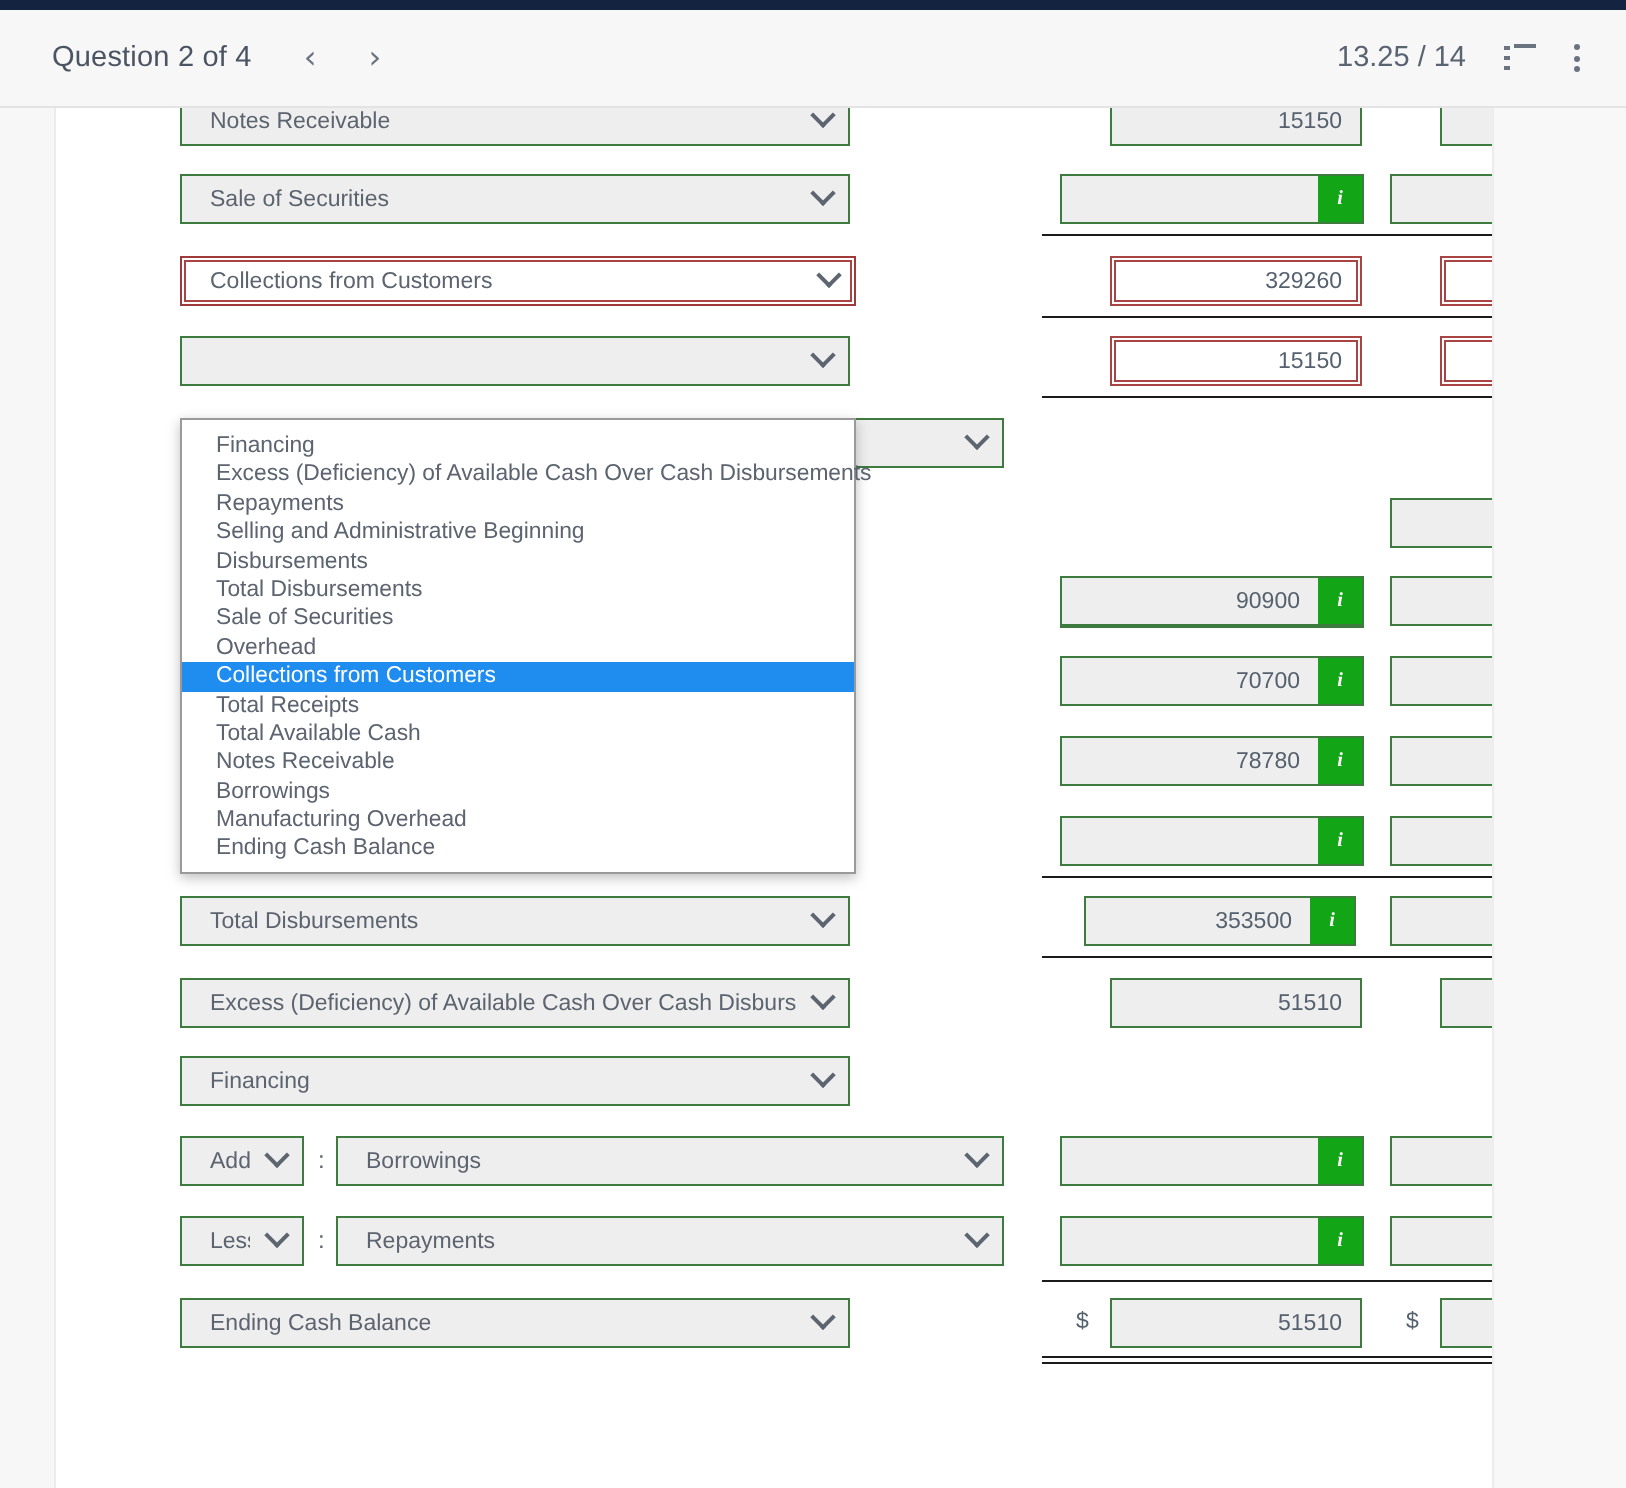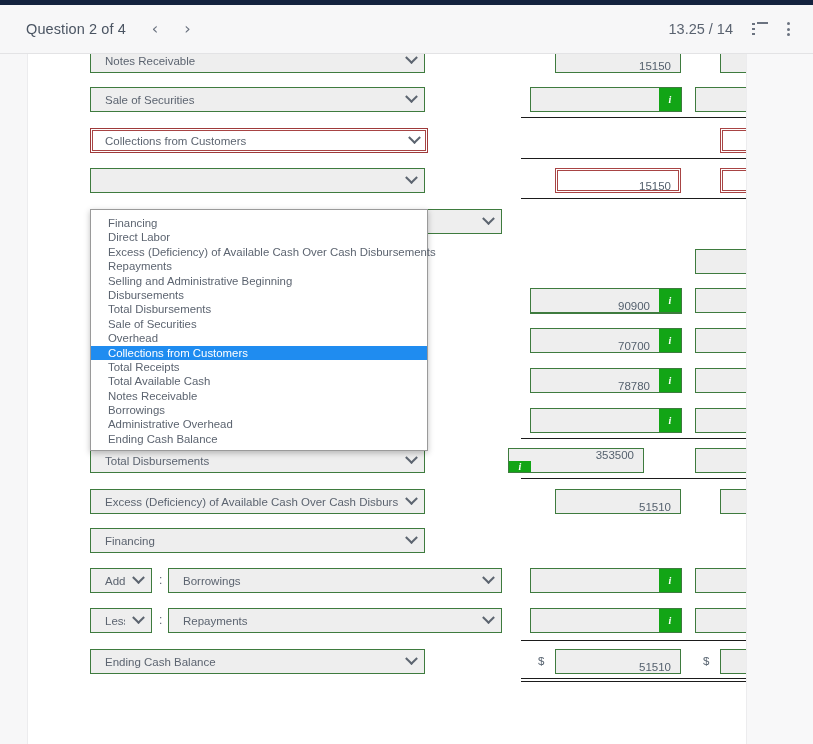--- a/index.html
+++ b/index.html
@@ -127,21 +127,21 @@
     border-bottom: 2px solid #5d6570;
     transform: rotate(45deg) translate(-2px,-2px);
   }
 
   
   .num {
     position: absolute;
     height: 25px;
     background: #eeeeee;
     border: 1px solid #3e7b3e;
-    display: flex; align-items: flex-end;
+    display: flex; align-items: center;
     cursor: text;
   }
   .num.err {
     border: 1px solid #a84444;
     background: #ffffff;
     box-shadow: inset 0 0 0 1px #ffffff, inset 0 0 0 2px #a84444;
   }
   .num .val {
     flex: 1; text-align: right;
     padding-right: 9px;
@@ -265,20 +265,23 @@
       </div>
       <div class="rule" style="top: 63px; left: 493px; width: 172px;"></div>
       <div class="rule" style="top: 63px; left: 658px; width: 172px;"></div>
       <div class="row" style="top: 74px;">
         <div class="sel err" style="left: 62px; width: 338px;">
           <div class="txt">Collections from Customers</div>
           <div class="chev">
             <span class="chevglyph"></span>
           </div>
         </div>
+        <div class="num err" style="left: 527px; width: 126px;">
+          <div class="val">329260</div>
+        </div>
         <div class="num err" style="left: 692px; width: 126px;">
           <div class="val"></div>
         </div>
       </div>
       <div class="rule" style="top: 104px; left: 493px; width: 172px;"></div>
       <div class="rule" style="top: 104px; left: 658px; width: 172px;"></div>
       <div class="row" style="top: 114px;">
         <div class="sel" style="left: 62px; width: 335px;">
           <div class="txt"></div>
           <div class="chev">
@@ -379,21 +382,21 @@
       </div>
       <div class="rule" style="top: 384px; left: 493px; width: 172px;"></div>
       <div class="rule" style="top: 384px; left: 658px; width: 172px;"></div>
       <div class="row" style="top: 394px;">
         <div class="sel" style="left: 62px; width: 335px;">
           <div class="txt">Total Disbursements</div>
           <div class="chev">
             <span class="chevglyph"></span>
           </div>
         </div>
-        <div class="num" style="left: 480px; width: 136px; flex-direction: column;">
+        <div class="num" style="left: 514px; width: 136px;">
           <div class="val">353500</div>
           <div class="badge">i</div>
         </div>
         <div class="num" style="left: 667px; width: 152px;">
           <div class="val"></div>
         </div>
       </div>
       <div class="rule" style="top: 424px; left: 493px; width: 172px;"></div>
       <div class="rule" style="top: 424px; left: 658px; width: 172px;"></div>
       <div class="row" style="top: 435px;">
@@ -479,30 +482,29 @@
         <div class="num" style="left: 692px; width: 126px;">
           <div class="val"></div>
         </div>
       </div>
       <div class="rule dbl" style="top: 624px; left: 493px; width: 172px;"></div>
       <div class="rule dbl" style="top: 624px; left: 658px; width: 172px;"></div>
     </div>
 
   <div class="popup" id="popup">
       <div class="opt">Financing</div>
-      <div class="opt">Direct Labor</div>
       <div class="opt">Excess (Deficiency) of Available Cash Over Cash Disbursements</div>
       <div class="opt">Repayments</div>
       <div class="opt">Selling and Administrative Beginning</div>
       <div class="opt">Disbursements</div>
       <div class="opt">Total Disbursements</div>
       <div class="opt">Sale of Securities</div>
       <div class="opt">Overhead</div>
       <div class="opt selected">Collections from Customers</div>
       <div class="opt">Total Receipts</div>
       <div class="opt">Total Available Cash</div>
       <div class="opt">Notes Receivable</div>
       <div class="opt">Borrowings</div>
-      <div class="opt">Administrative Overhead</div>
+      <div class="opt">Manufacturing Overhead</div>
       <div class="opt">Ending Cash Balance</div>
     </div>
 
 </div>
 
 </body></html>

